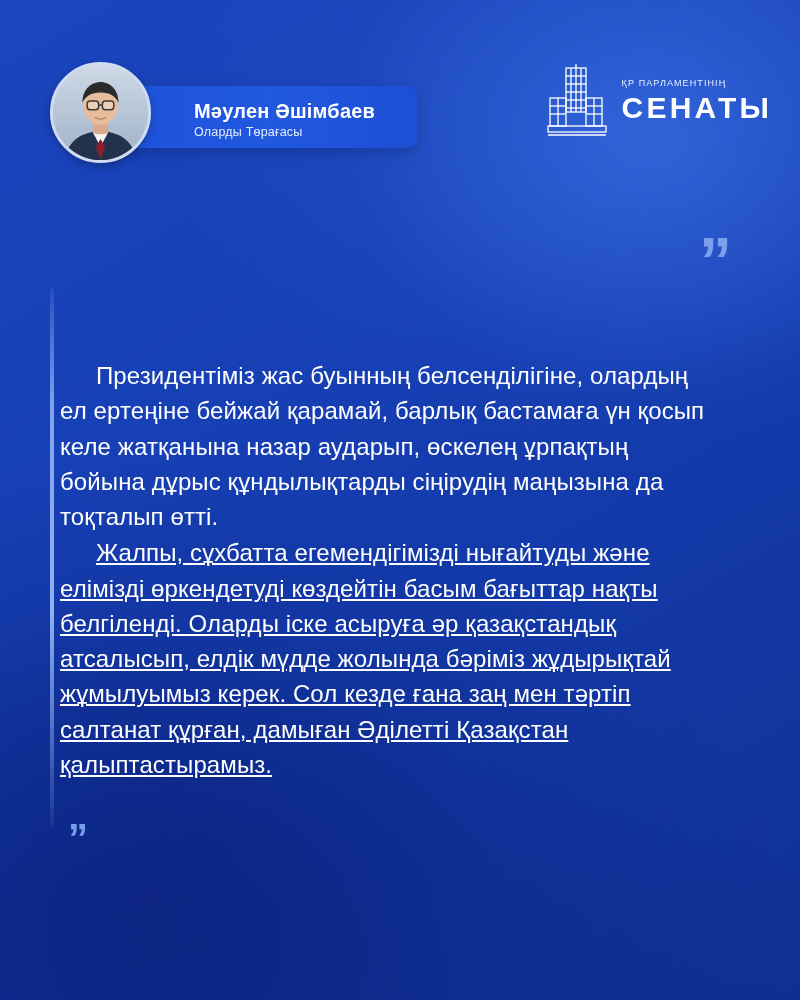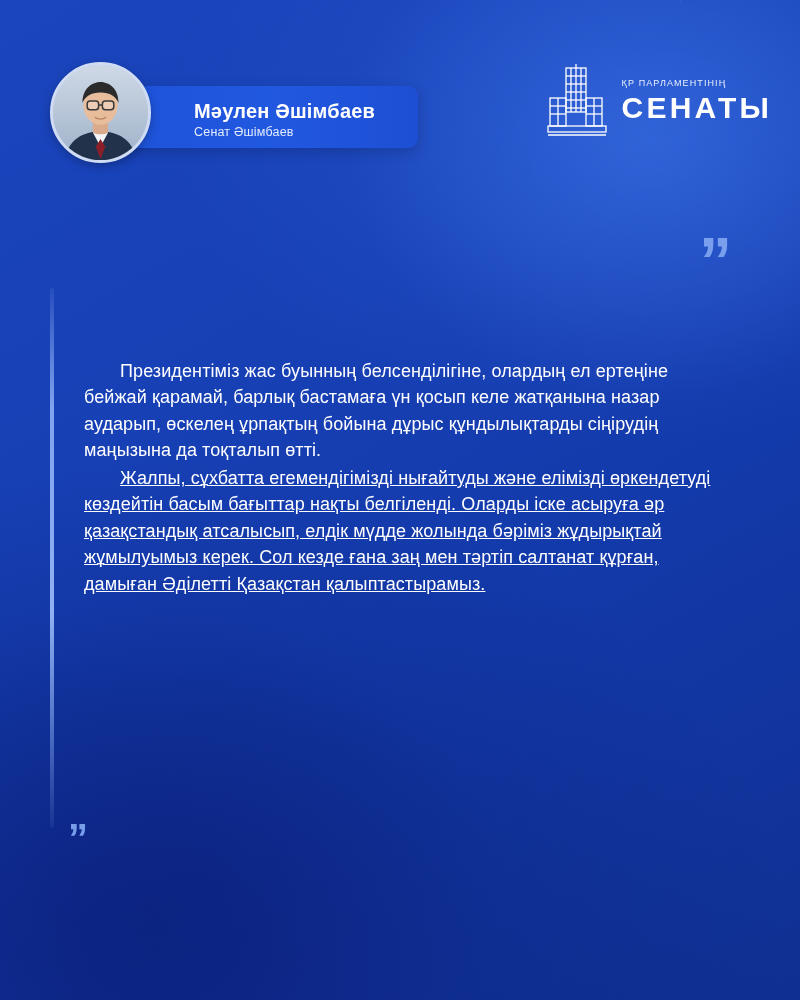--- a/index.html
+++ b/index.html
@@ -147,42 +147,42 @@
     position: absolute;
     left: 50px;
     top: 288px;
     width: 4px;
     height: 540px;
     background: linear-gradient(180deg, rgba(150,180,245,0.1) 0%, #7fa3ef 22%, #8fb0f2 60%, rgba(140,175,245,0.08) 100%);
     border-radius: 2px;
   }
   .quote-body {
     position: absolute;
-    left: 84px;
+    left: 60px;
     top: 358px;
     width: 646px;
     color: #ffffff;
-    font-size: 18px;
+    font-size: 24px;
     line-height: 1.47;
     letter-spacing: 0.1px;
   }
   .quote-body p { text-indent: 36px; }
   .quote-body p + p { margin-top: 1px; text-decoration: underline; }
 </style>
 </head>
 <body>
 
 <div class="card">
   <div class="streaks"></div>
   <div class="glow-tr"></div>
   <div class="glow-bl"></div>
 
   <div class="name-plate">
     <span class="nm">Мәулен Әшімбаев</span>
-    <span class="role">Сенат Әшімбаев</span>
+    <span class="role">Оларды Төрағасы</span>
   </div>
 
   <div class="avatar">
     <svg viewBox="0 0 100 100">
       <defs>
         <linearGradient id="bg" x1="0" y1="0" x2="0" y2="1">
           <stop offset="0%" stop-color="#cfd9e6"></stop>
           <stop offset="100%" stop-color="#9fb2c9"></stop>
         </linearGradient>
       </defs>

